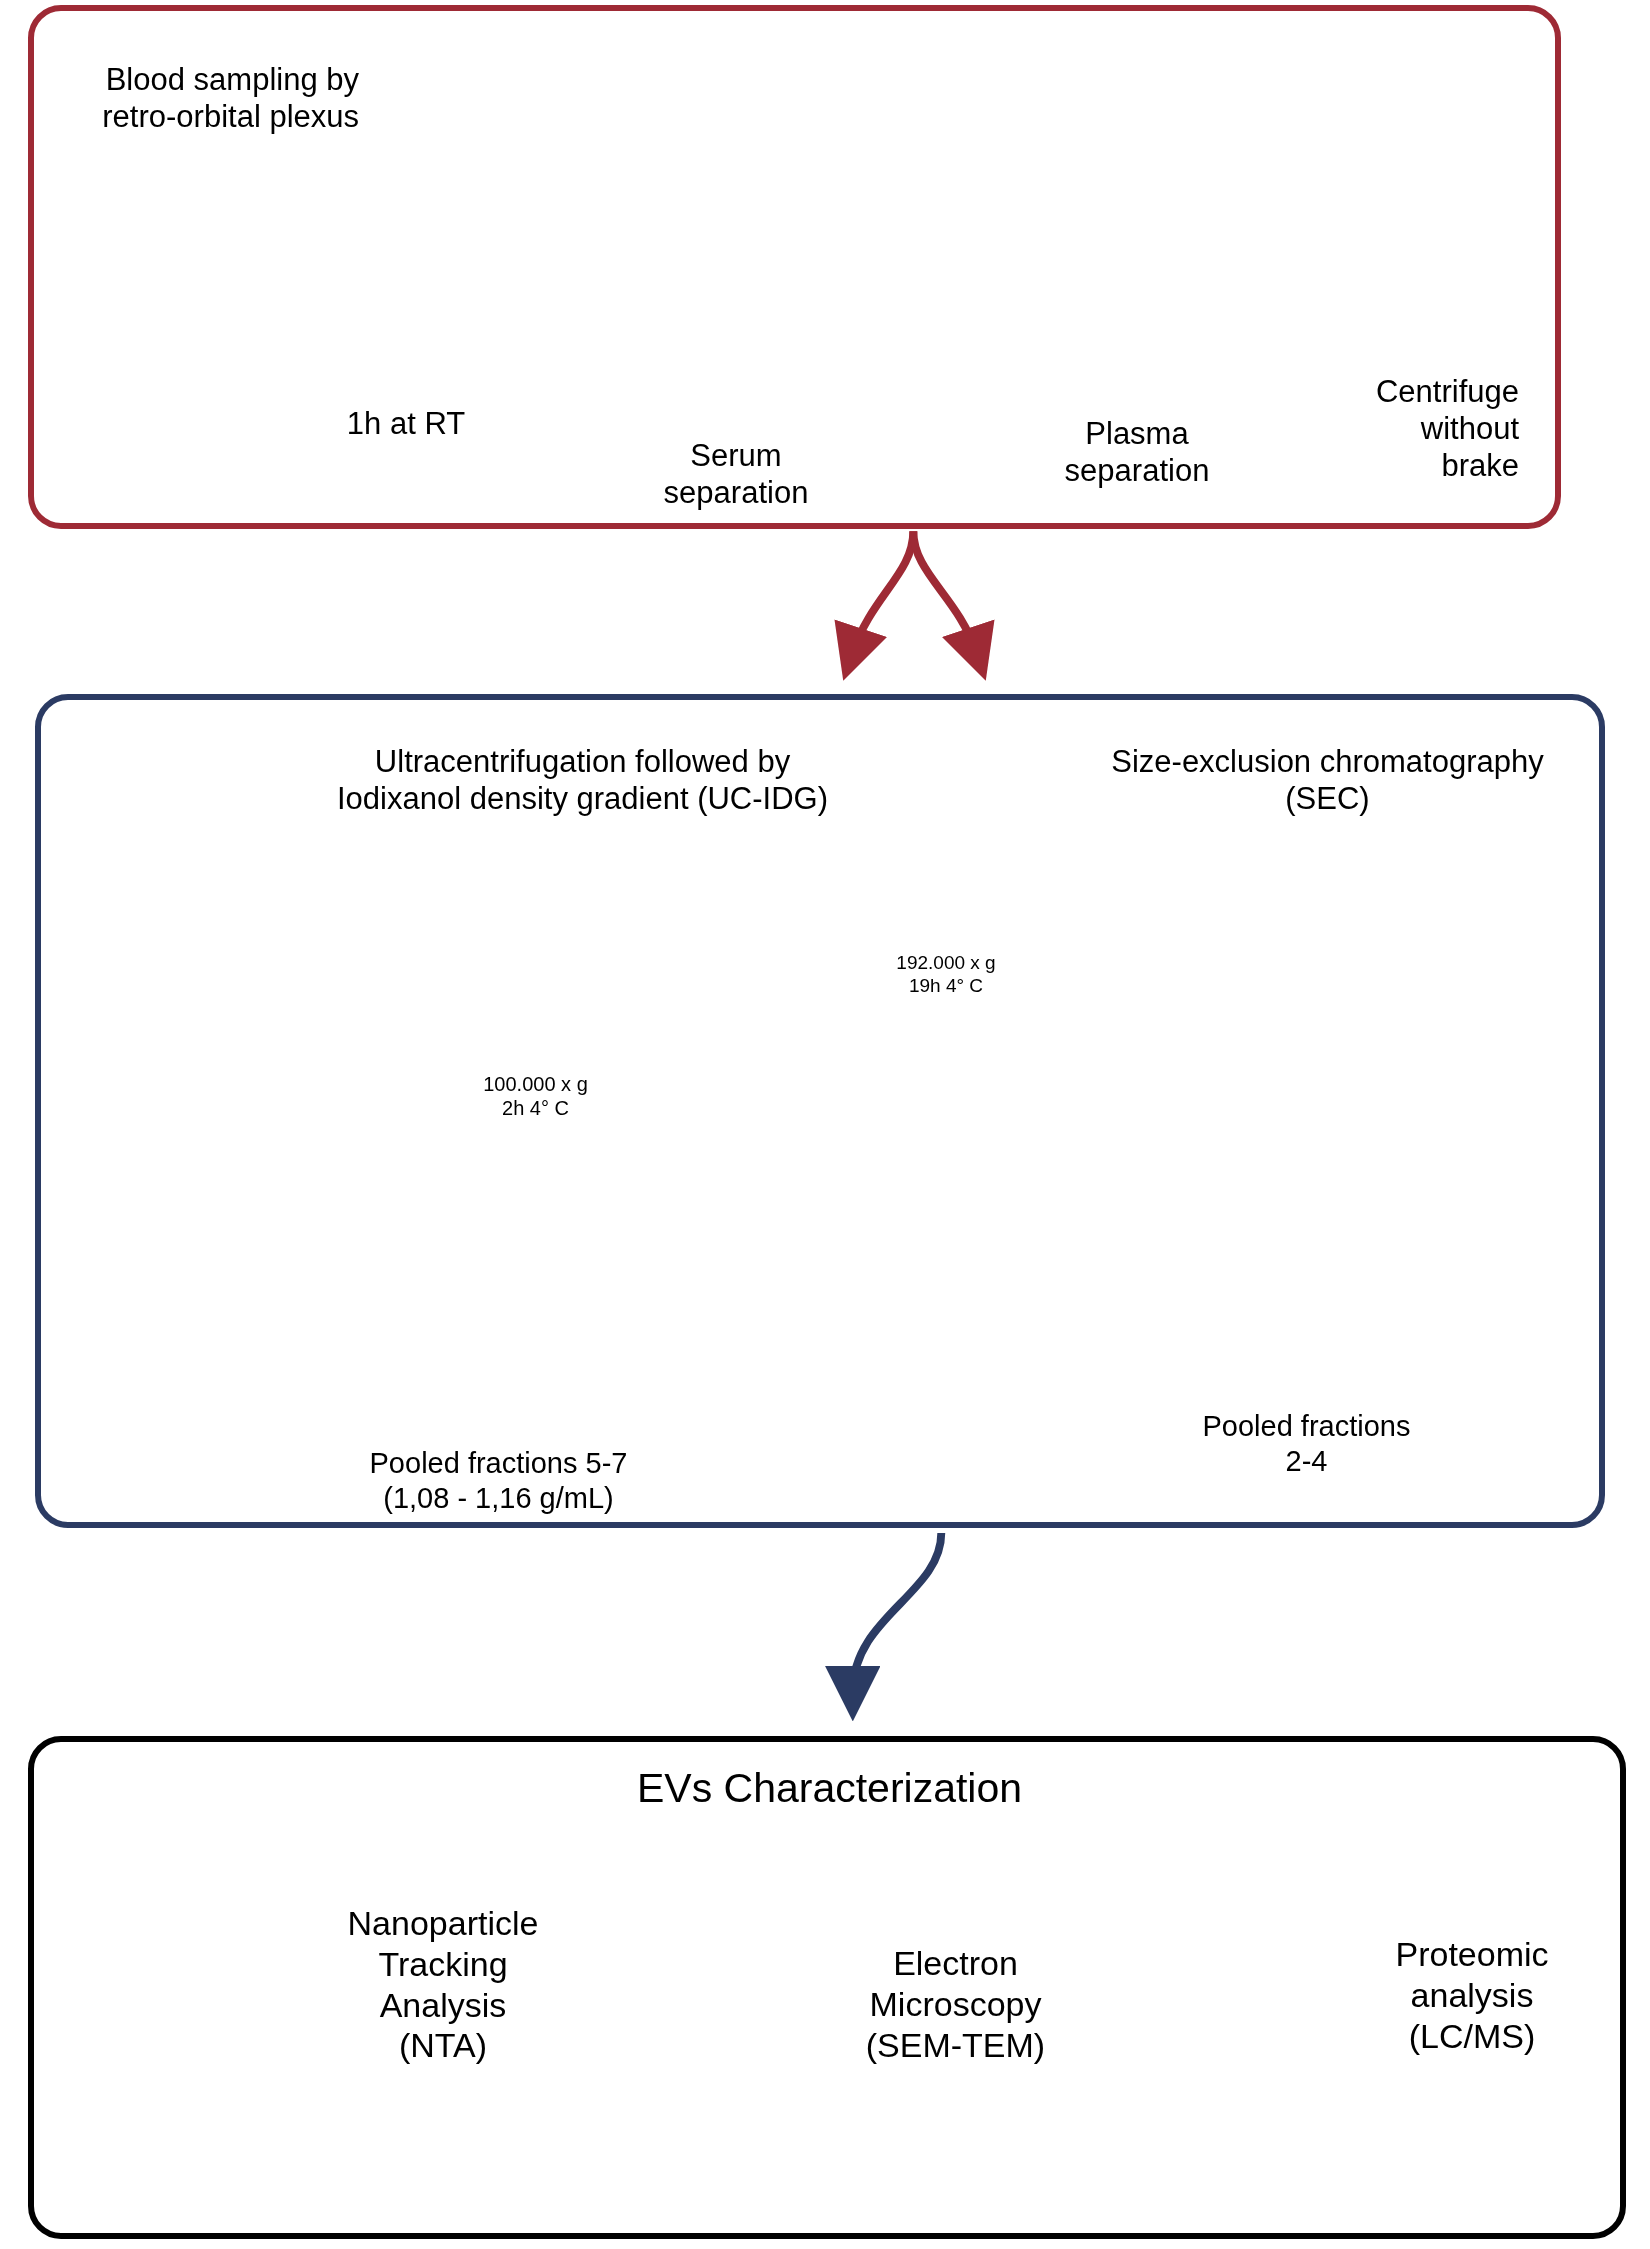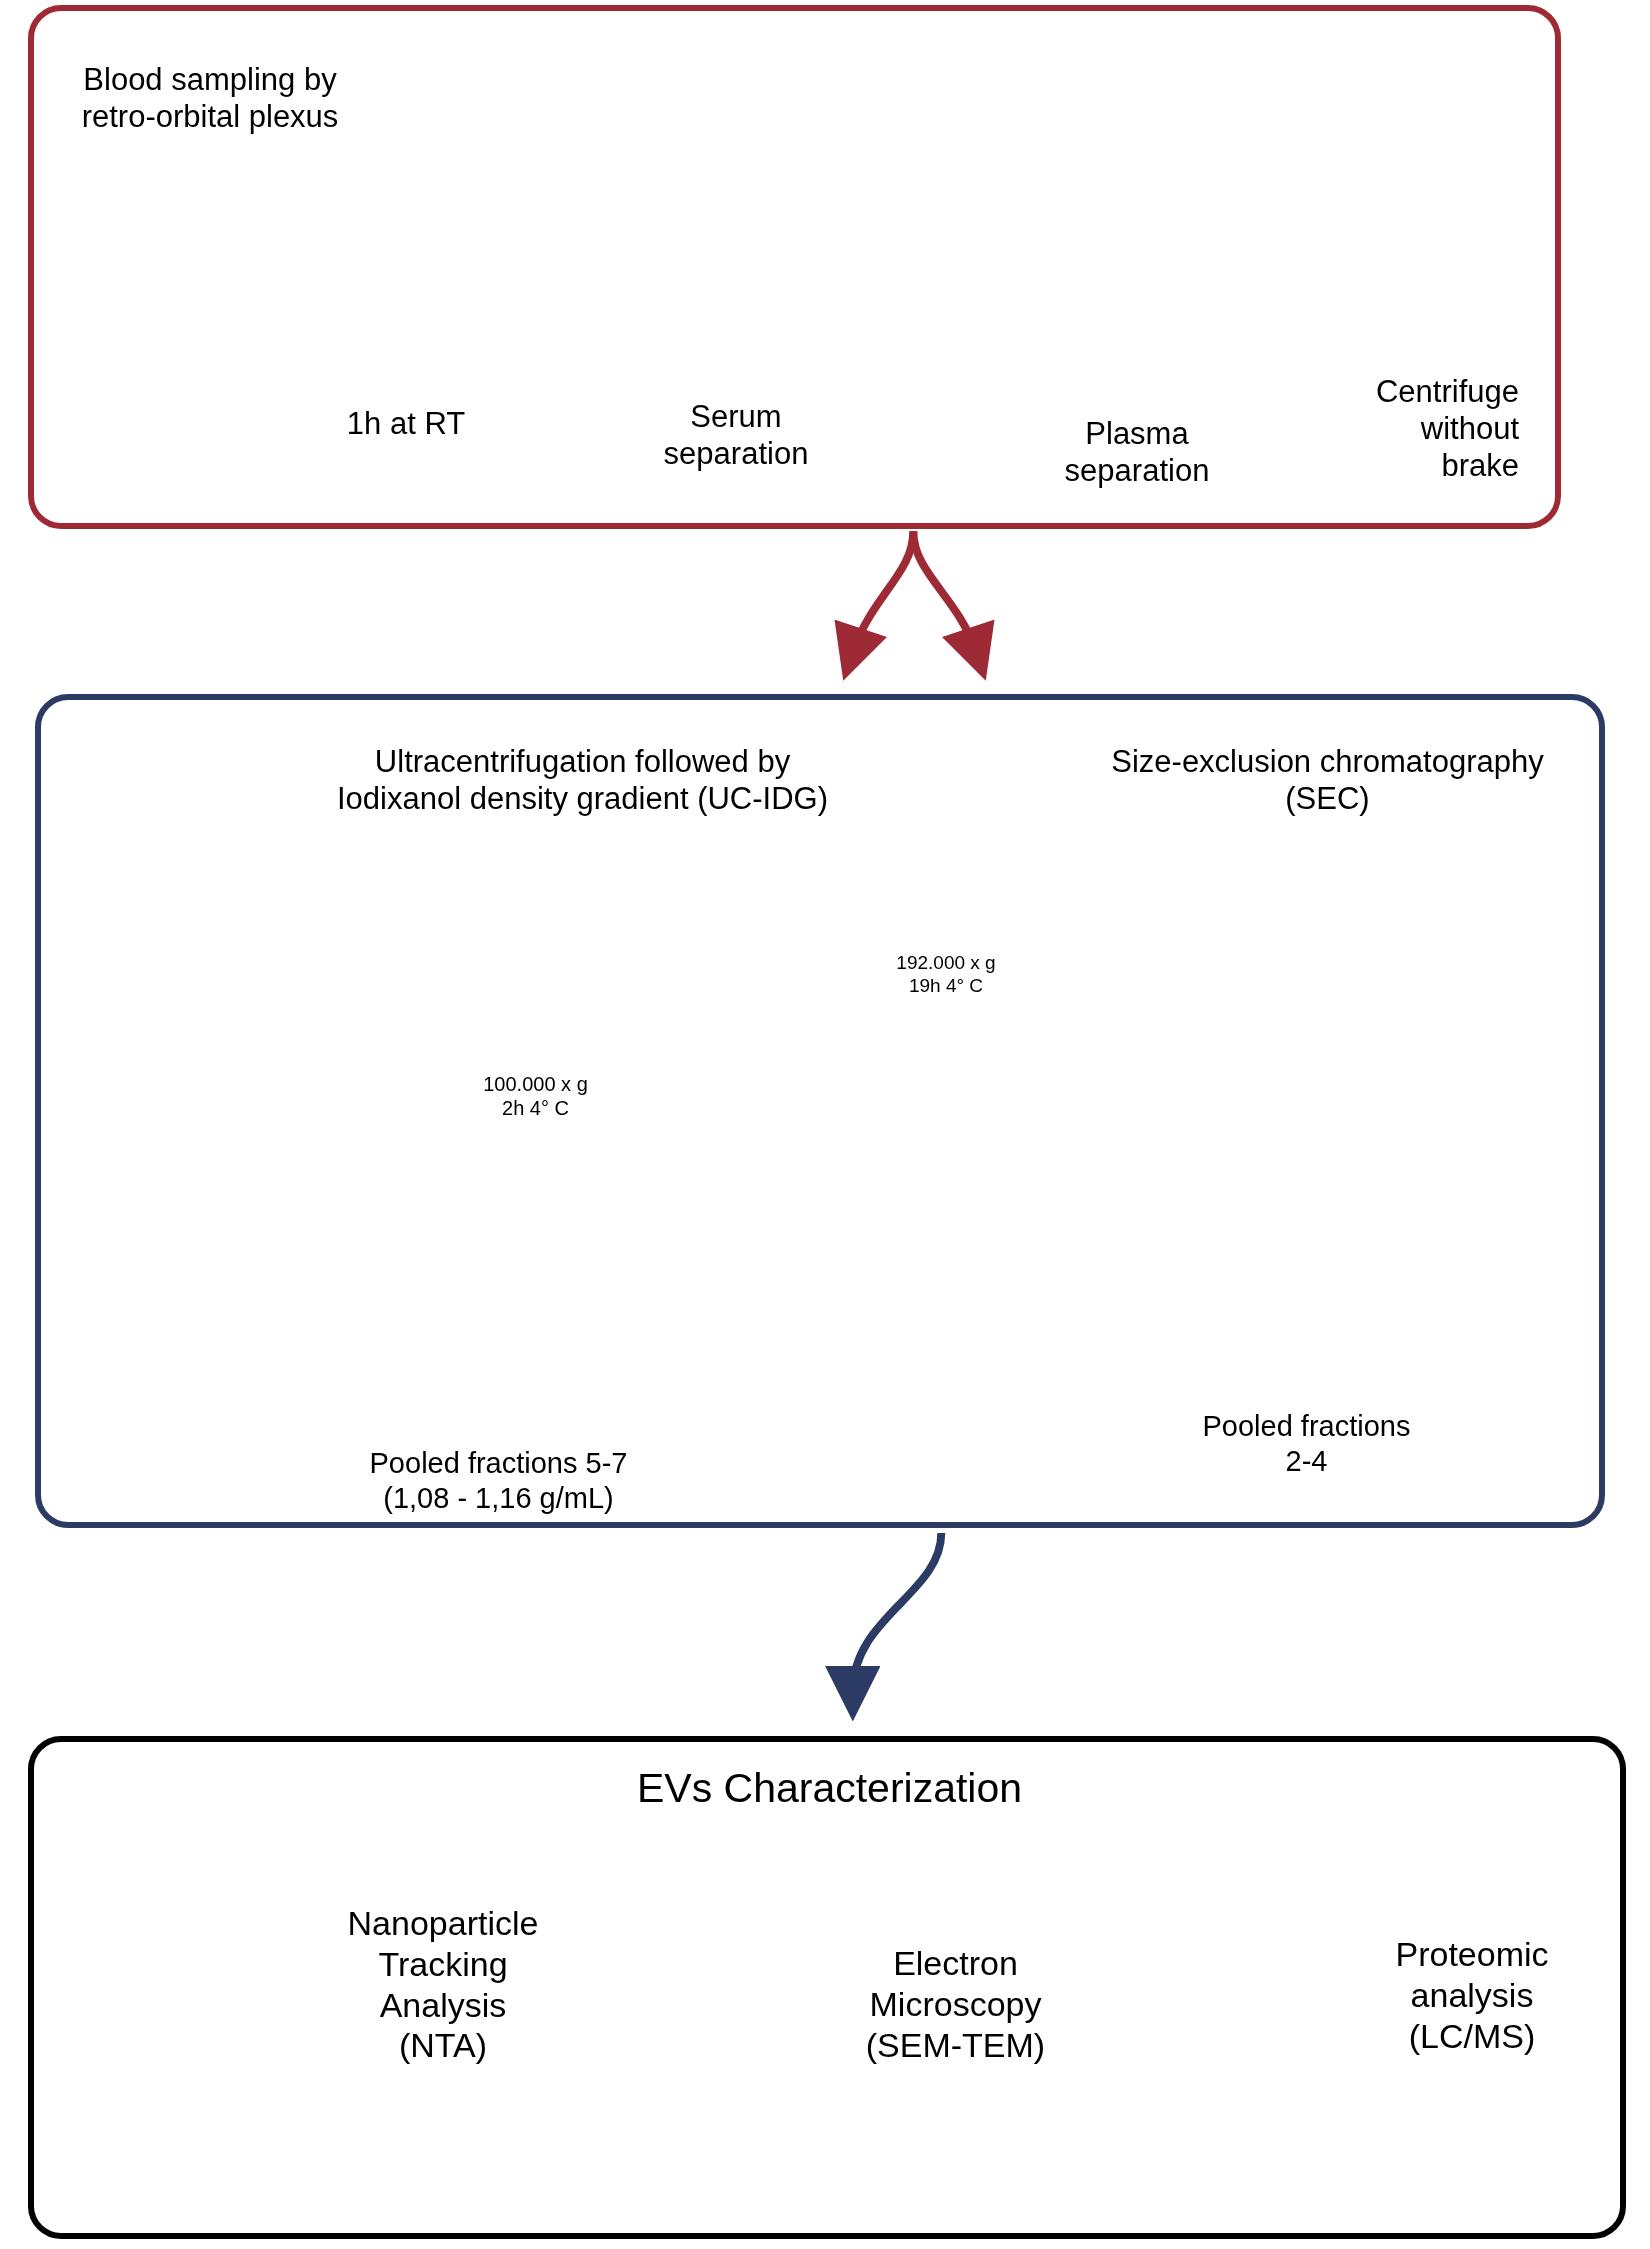--- a/index.html
+++ b/index.html
@@ -23,23 +23,23 @@
     border:6px solid #2b3b63; border-radius:33px;
   }
   #panel-char {
     left:28px; top:1736px; width:1598px; height:503px;
     border:6.5px solid #000000; border-radius:33px;
   }
 
   .lbl { position:absolute; text-align:center; line-height:1.20; font-weight:400; }
 
   
-  #lbl-blood-sampling { left:61px; top:61px; width:298px; font-size:31px; text-align:center; }
+  #lbl-blood-sampling { left:61px; top:61px; width:298px; font-size:31px; text-align:right; }
   #lbl-1h-rt { left:308px; top:405px; width:196px; font-size:31px; }
-  #lbl-serum { left:643px; top:398px; width:186px; font-size:31px; }
+  #lbl-serum { left:643px; top:437px; width:186px; font-size:31px; }
   #lbl-plasma { left:1044px; top:415px; width:186px; font-size:31px; }
   #lbl-centrifuge { left:1300px; top:373px; width:219px; font-size:31px; }
 
   
   #lbl-ucidg { left:289px; top:743px; width:587px; font-size:31px; }
   #lbl-sec { left:1090px; top:743px; width:475px; font-size:31px; }
   #lbl-100k { left:419px; top:1072px; width:233px; font-size:20px; }
   #lbl-192k { left:834px; top:940px; width:224px; font-size:19px;margin-top:12px; }
   #lbl-pooled-uc { left:289px; top:1446px; width:419px; font-size:29px; }
   #lbl-pooled-sec { left:1132px; top:1409px; width:349px; font-size:29px; }

